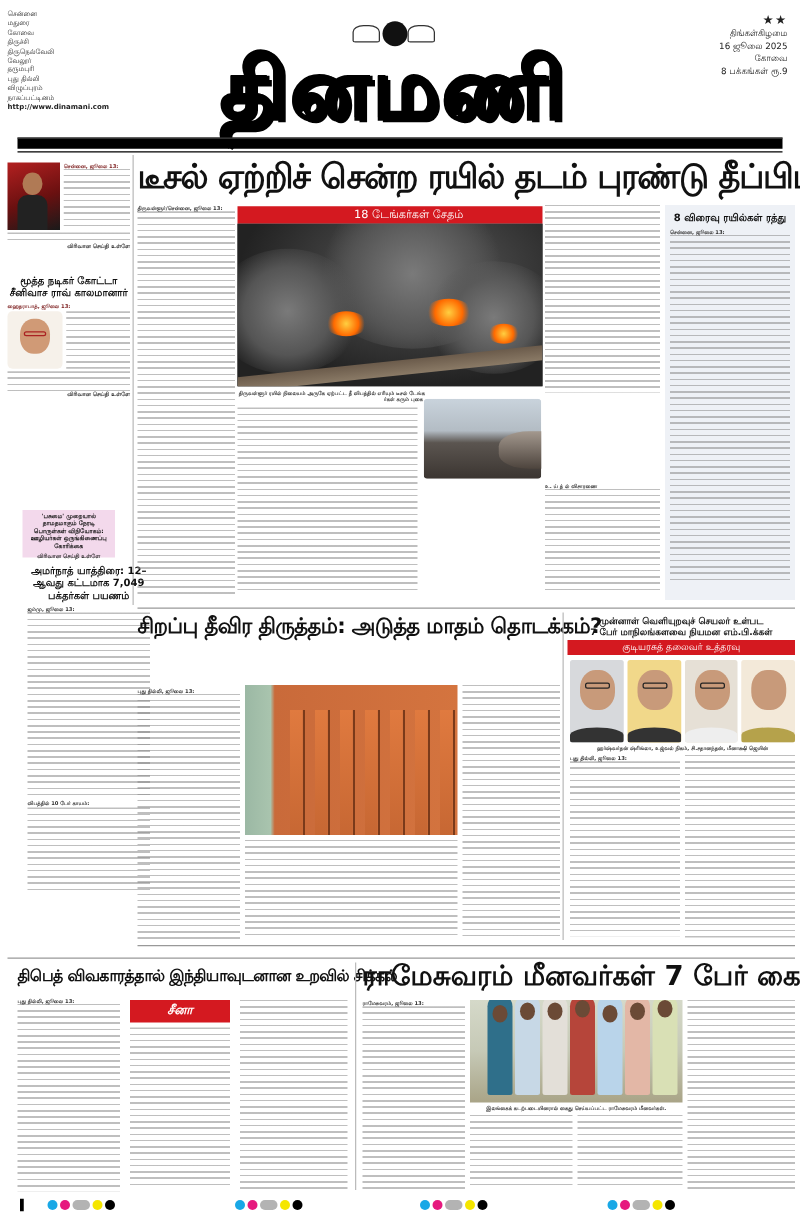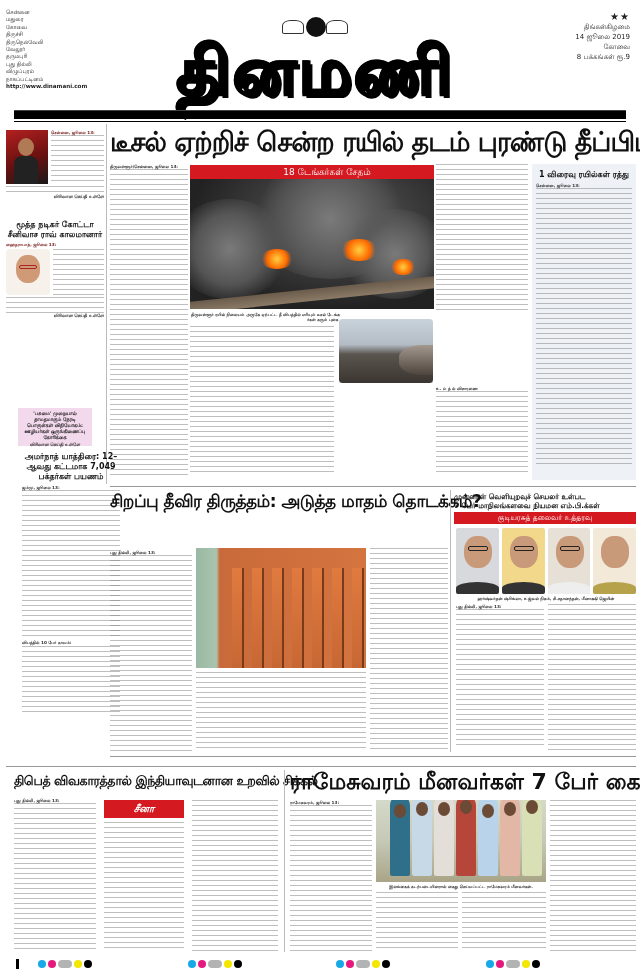--- a/index.html
+++ b/index.html
@@ -70,21 +70,21 @@
     <div class="wing" style="left:2px;"></div>
     <div class="wing" style="right:2px;"></div>
     <div class="disc"></div>
   </div>
   <div class="masthead-title">தினமணி</div>
 </div>
 
 <div class="abs dateline">
   <div class="stars">★★</div>
   <div>திங்கள்கிழமை</div>
-  <div>14 ஜூலை 2019</div>
+  <div>16 ஜூலை 2025</div>
   <div>கோவை</div>
   <div>8 பக்கங்கள் ரூ.9</div>
 </div>
 
 <div class="abs rule-band"></div>
 
 <div class="abs vline" style="left:106px; top:124px; height:360px;"></div>
 
 <div class="abs" style="left:6px; top:126px; width:98px;">
   <div style="display:flex; gap:3px; margin-top:4px;">
@@ -158,21 +158,21 @@
 
 <div class="abs" style="left:436px; top:164px; width:92px;">
   <div class="filler" style="height:150px;"></div>
 </div>
 <div class="abs" style="left:436px; top:386px; width:92px;">
   <div class="tiny" style="font-weight:bold;">உ. ய் த் ல் விசாரணை</div>
   <div class="filler" style="height:82px;"></div>
 </div>
 
 <div class="abs sidebar-box" style="left:532px; top:164px; width:104px; height:316px;">
-  <div class="sidebar-title">1 விரைவு ரயில்கள் ரத்து</div>
+  <div class="sidebar-title">8 விரைவு ரயில்கள் ரத்து</div>
   <div class="tiny" style="font-weight:bold; padding:3px 4px 0;">சென்னை, ஜூலை 13:</div>
   <div class="filler" style="height:280px; margin:0 4px;"></div>
 </div>
 
 <div class="abs hline" style="left:110px; top:486px; width:526px;"></div>
 
 <div class="abs" style="left:110px; top:490px; width:336px; text-align:center;">
   <div style="font-size:17px; font-weight:900; line-height:22px; white-space:nowrap; letter-spacing:-0.5px;">சிறப்பு தீவிர திருத்தம்: அடுத்த மாதம் தொடக்கம்?</div>
 </div>
 
@@ -194,21 +194,21 @@
 <div class="abs" style="left:196px; top:672px; width:170px;">
   <div class="filler" style="height:78px;"></div>
 </div>
 
 <div class="abs" style="left:370px; top:548px; width:78px;">
   <div class="filler" style="height:202px;"></div>
 </div>
 
 <div class="abs vline" style="left:450px; top:490px; height:262px;"></div>
 
-<div class="abs" style="left:454px; top:492px; width:182px; ">
+<div class="abs" style="left:454px; top:492px; width:182px; text-align:center;">
   <div style="font-size:7.2px; font-weight:bold; line-height:9px;">முன்னாள் வெளியுறவுச் செயலர் உள்பட</div>
   <div style="font-size:7.2px; font-weight:bold; line-height:9px;">7 பேர் மாநிலங்களவை நியமன எம்.பி.க்கள்</div>
 </div>
 <div class="abs red-banner" style="left:454px; top:512px; width:182px; font-size:7.5px; line-height:12px;">குடியரசுத் தலைவர் உத்தரவு</div>
 
 <div class="abs" style="left:456px; top:528px; width:180px; height:66px; display:flex; gap:3px;">
   <div class="portrait" style="position:relative; flex:1; background:#d7d9dc;">
       <div class="face"></div>
       <div class="glasses"></div>
       <div class="body"></div>

